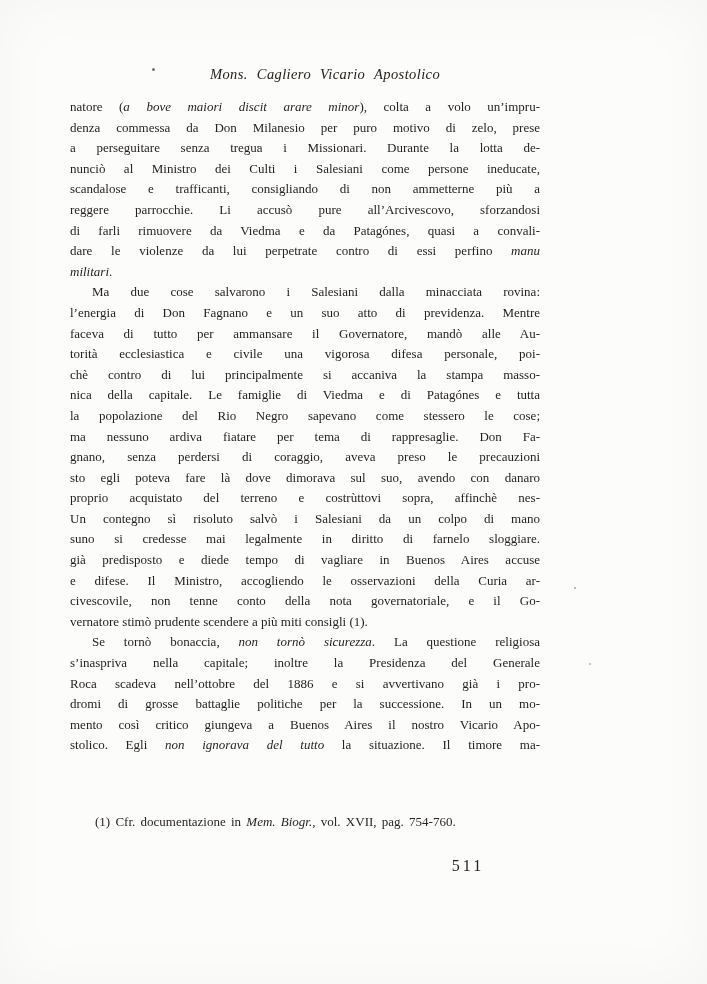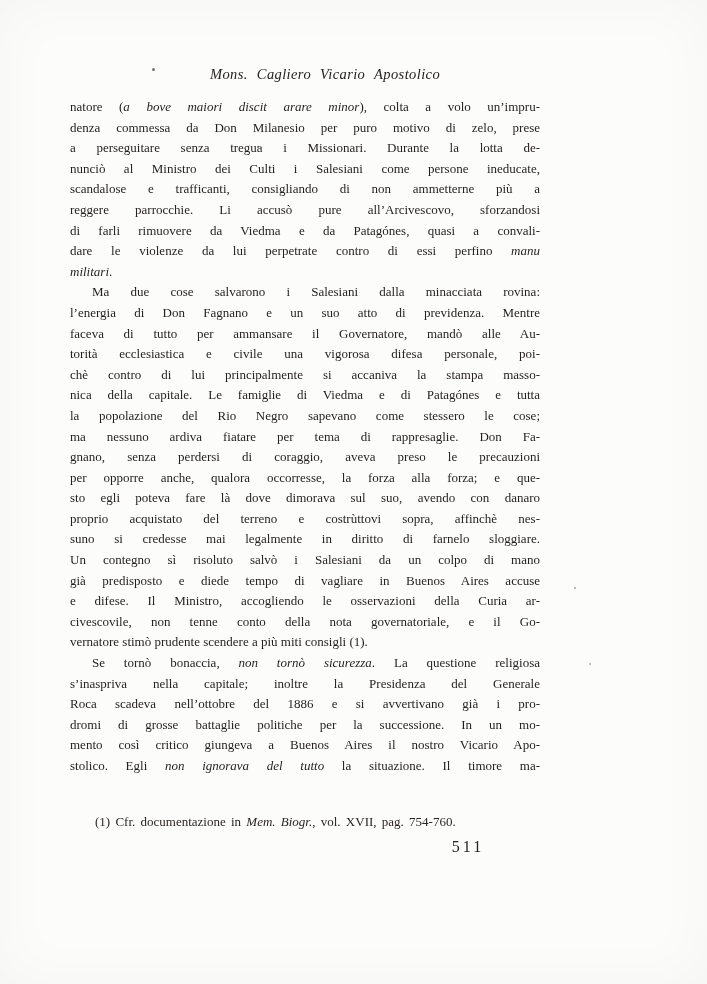--- a/index.html
+++ b/index.html
@@ -60,21 +60,21 @@
     left: 95px;
     width: 445px;
     font-size: 13px;
     line-height: 16px;
     word-spacing: 2px;
     color: #2a2622;
     margin-top: 32px;
   }
   .page-number {
     position: absolute;
-    top: 838px;
+    top: 857px;
     left: 423px;
     width: 90px;
     text-align: center;
     font-size: 16px;
     letter-spacing: 3px;
     color: #26221e;
   }
   .speck {
     position: absolute;
     background: #555049;
@@ -104,25 +104,24 @@
       <div class="line no-just"><span class="it">militari</span><span>.</span></div>
       <div class="line indent"><span>Ma due cose salvarono i Salesiani dalla minacciata rovina:</span></div>
       <div class="line"><span>l’energia di Don Fagnano e un suo atto di previdenza. Mentre</span></div>
       <div class="line"><span>faceva di tutto per ammansare il Governatore, mandò alle Au-</span></div>
       <div class="line"><span>torità ecclesiastica e civile una vigorosa difesa personale, poi-</span></div>
       <div class="line"><span>chè contro di lui principalmente si accaniva la stampa masso-</span></div>
       <div class="line"><span>nica della capitale. Le famiglie di Viedma e di Patagónes e tutta</span></div>
       <div class="line"><span>la popolazione del Rio Negro sapevano come stessero le cose;</span></div>
       <div class="line"><span>ma nessuno ardiva fiatare per tema di rappresaglie. Don Fa-</span></div>
       <div class="line"><span>gnano, senza perdersi di coraggio, aveva preso le precauzioni</span></div>
-      <div class="line"><span>per opporre anche, qualora occorresse, la forza alla forza; e que-</span></div>
       <div class="line"><span>sto egli poteva fare là dove dimorava sul suo, avendo con danaro</span></div>
       <div class="line"><span>proprio acquistato del terreno e costrùttovi sopra, affinchè nes-</span></div>
+      <div class="line"><span>Un contegno sì risoluto salvò i Salesiani da un colpo di mano</span></div>
       <div class="line"><span>suno si credesse mai legalmente in diritto di farnelo sloggiare.</span></div>
-      <div class="line"><span>Un contegno sì risoluto salvò i Salesiani da un colpo di mano</span></div>
       <div class="line"><span>già predisposto e diede tempo di vagliare in Buenos Aires accuse</span></div>
       <div class="line"><span>e difese. Il Ministro, accogliendo le osservazioni della Curia ar-</span></div>
       <div class="line"><span>civescovile, non tenne conto della nota governatoriale, e il Go-</span></div>
       <div class="line no-just"><span>vernatore stimò prudente scendere a più miti consigli (1).</span></div>
       <div class="line indent"><span>Se tornò bonaccia, </span><span class="it">non tornò sicurezza</span><span>. La questione religiosa</span></div>
       <div class="line"><span>s’inaspriva nella capitale; inoltre la Presidenza del Generale</span></div>
       <div class="line"><span>Roca scadeva nell’ottobre del 1886 e si avvertivano già i pro-</span></div>
       <div class="line"><span>dromi di grosse battaglie politiche per la successione. In un mo-</span></div>
       <div class="line"><span>mento così critico giungeva a Buenos Aires il nostro Vicario Apo-</span></div>
       <div class="line"><span>stolico. Egli </span><span class="it">non ignorava del tutto</span><span> la situazione. Il timore ma-</span></div>

